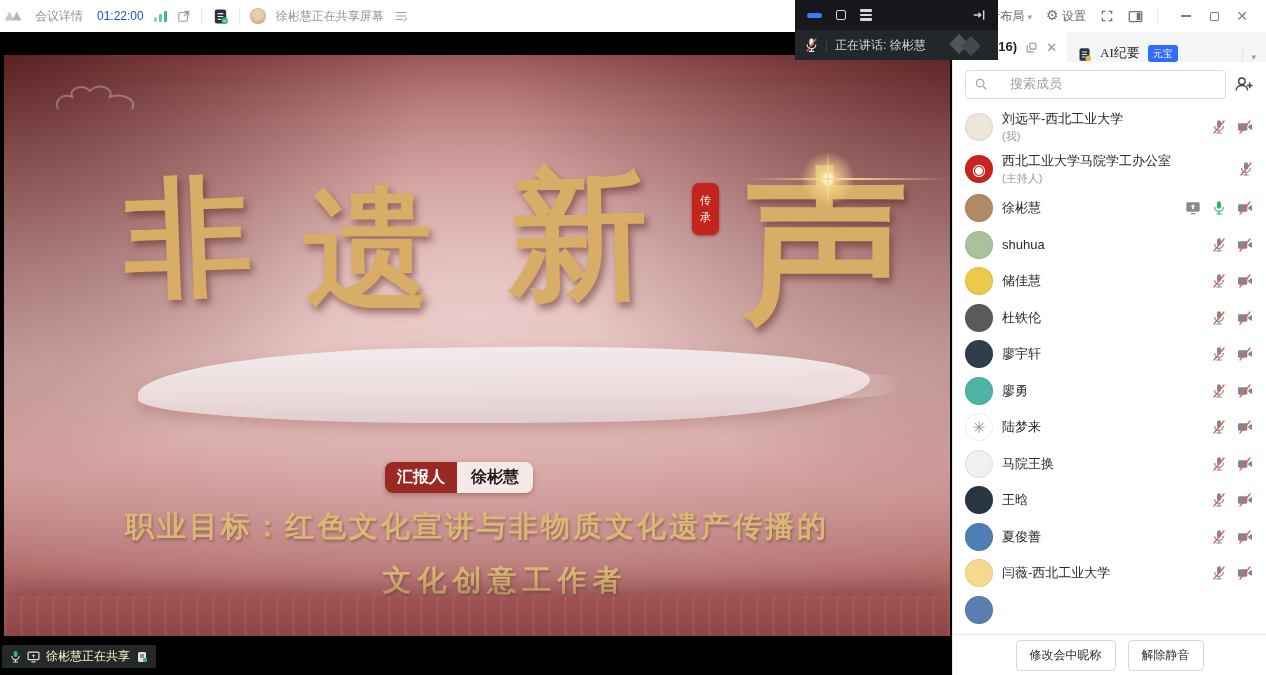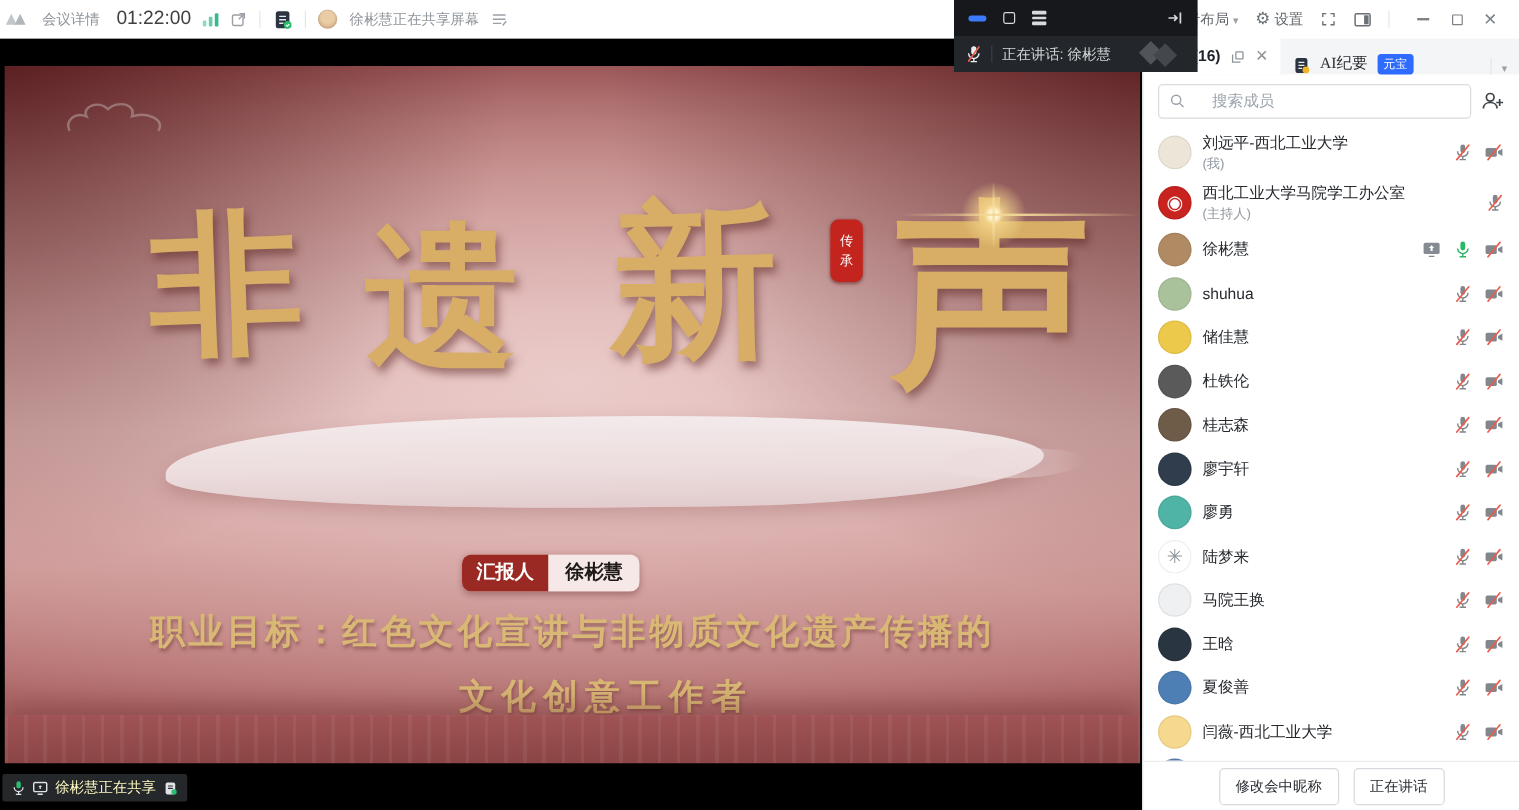--- a/index.html
+++ b/index.html
@@ -3,21 +3,21 @@
 <meta charset="utf-8">
 <style>
   * { margin:0; padding:0; box-sizing:border-box; }
   html,body { width:1266px; height:675px; overflow:hidden; font-family:"Liberation Sans","DejaVu Sans",sans-serif; background:#fff; }
   .app { position:relative; width:1266px; height:675px; }
 
   
   .topbar { position:absolute; left:0; top:0; width:1266px; height:32px; background:#fff; display:flex; align-items:center; z-index:5; }
   .tb-left { display:flex; align-items:center; gap:10px; padding-left:3px; flex:1; }
   .tb-txt { font-size:12px; color:#8f959b; }
-  .tb-timer { font-size:16px; color:#404040; margin-left:4px;text-align:right; }
+  .tb-timer { font-size:12px; color:#1d4ed8; margin-left:4px;text-align:right; }
   .vdiv { width:1px; height:14px; background:#e4e7ea; }
   .tb-right { display:flex; align-items:center; gap:14px; padding-right:10px; }
   .sigbars { display:flex; align-items:flex-end; gap:2px; height:12px; }
   .sigbars i { width:3px; border-radius:1px; background:#35b98f; display:block; }
   .sigbars i:nth-child(1){height:5px; opacity:.55}
   .sigbars i:nth-child(2){height:8px; opacity:.75}
   .sigbars i:nth-child(3){height:11px;}
   .mini-avatar { width:16px; height:16px; border-radius:50%; background:radial-gradient(circle at 50% 38%, #e8cda6 0 40%, #d9b38c 70%); box-shadow:inset 0 0 0 1px rgba(0,0,0,.08); }
   .winctl { display:flex; align-items:center; gap:0; }
   .winctl .wbtn { width:28px; height:26px; display:flex; align-items:center; justify-content:center; color:#7d8288; }
@@ -439,45 +439,20 @@
           <span class="ic">
               <svg width="18" height="16" viewBox="0 0 24 24">
                 <rect x="1.5" y="6.5" width="14" height="11" rx="2" fill="#82878d"></rect>
                 <path d="M17 10.5l5.5-3v9l-5.5-3z" fill="#82878d"></path>
                 <path d="M4.5 21L19.5 3" stroke="#e85d4e" stroke-width="2.1" stroke-linecap="round"></path>
               </svg>
             </span>
         </div>
       </div>
         <div class="m-row">
-        <div class="avatar" style="background: rgb(110, 91, 72);"></div>
-        <div class="m-info">
-          <div class="m-name">桂志森</div>
-
-        </div>
-        <div class="m-icons">
-
-          <span class="ic">
-              <svg width="16" height="16" viewBox="0 0 24 24">
-                <rect x="9" y="2" width="6" height="11" rx="3" fill="#82878d"></rect>
-                <path d="M5.5 10.5a6.5 6.5 0 0 0 13 0" fill="none" stroke="#82878d" stroke-width="1.8"></path>
-                <path d="M12 17v4M8 21h8" stroke="#82878d" stroke-width="1.8"></path>
-                <path d="M4.5 21L19.5 3" stroke="#e85d4e" stroke-width="2.1" stroke-linecap="round"></path>
-              </svg>
-            </span>
-          <span class="ic">
-              <svg width="18" height="16" viewBox="0 0 24 24">
-                <rect x="1.5" y="6.5" width="14" height="11" rx="2" fill="#82878d"></rect>
-                <path d="M17 10.5l5.5-3v9l-5.5-3z" fill="#82878d"></path>
-                <path d="M4.5 21L19.5 3" stroke="#e85d4e" stroke-width="2.1" stroke-linecap="round"></path>
-              </svg>
-            </span>
-        </div>
-      </div>
-        <div class="m-row">
         <div class="avatar" style="background: rgb(47, 61, 77);"></div>
         <div class="m-info">
           <div class="m-name">廖宇轩</div>
 
         </div>
         <div class="m-icons">
 
           <span class="ic">
               <svg width="16" height="16" viewBox="0 0 24 24">
                 <rect x="9" y="2" width="6" height="11" rx="3" fill="#82878d"></rect>
@@ -650,17 +625,17 @@
         <div class="m-info">
           <div class="m-name"></div>
 
         </div>
 
       </div>
       </div>
 
     <div class="pfoot">
       <button class="pbtn">修改会中昵称</button>
-      <button class="pbtn">正在讲话</button>
+      <button class="pbtn">解除静音</button>
     </div>
   </div>
 
 </div>
 
 </body></html>

